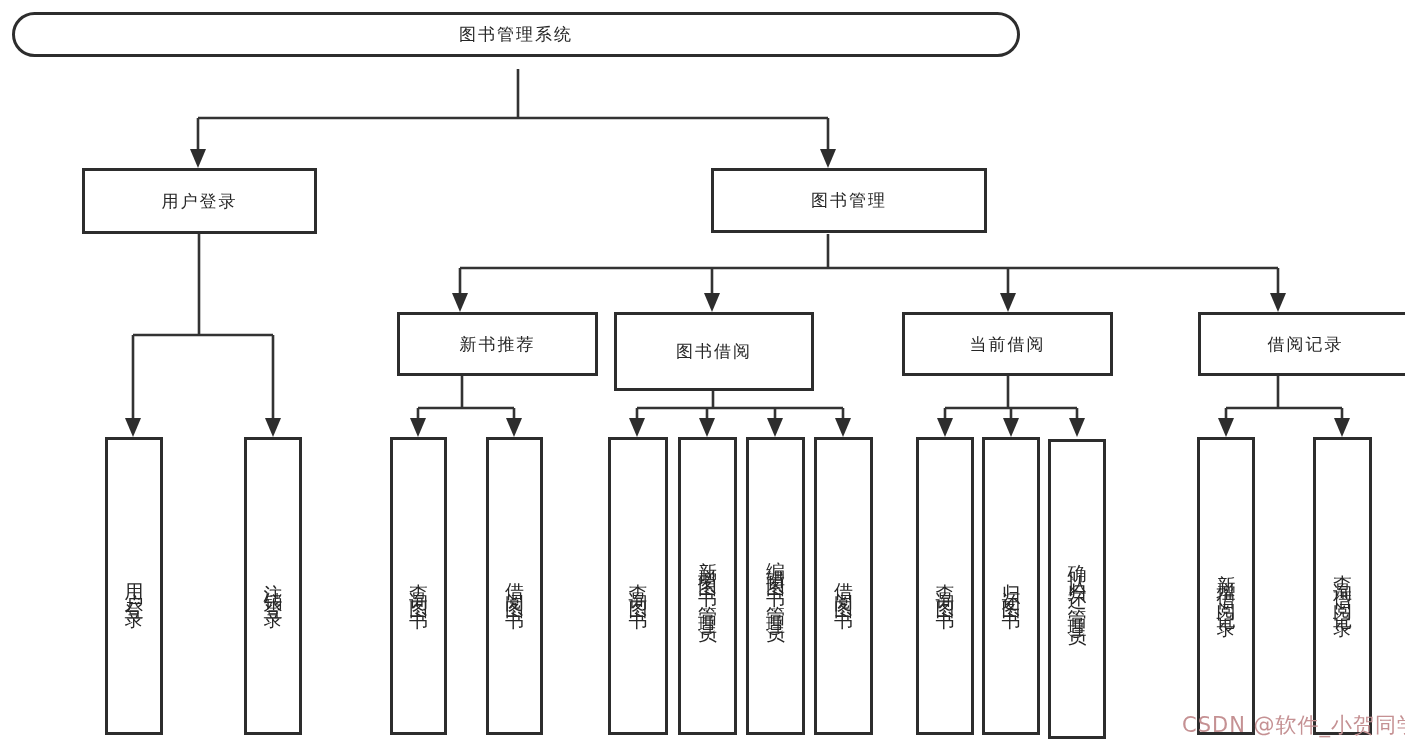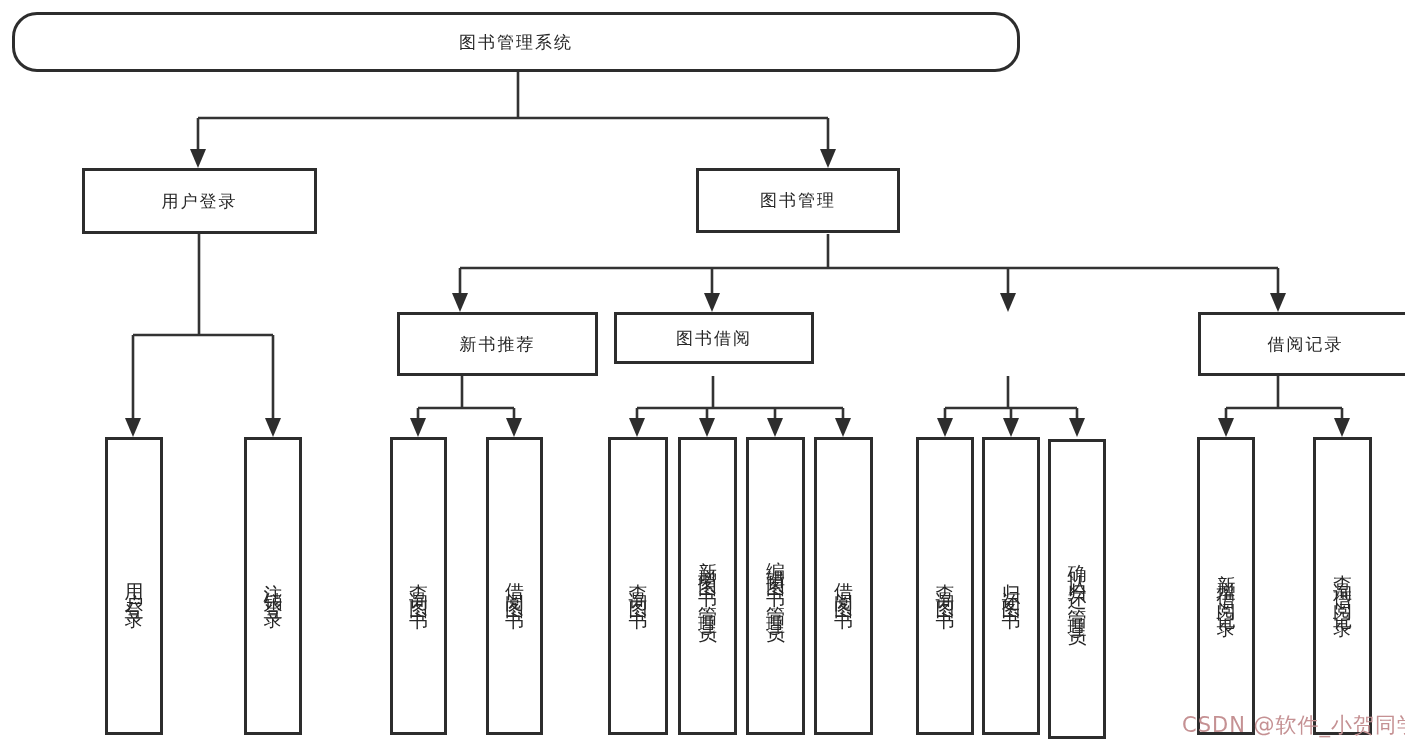--- a/index.html
+++ b/index.html
@@ -95,27 +95,28 @@
       <polygon points="767,418 783,418 775,437"></polygon>
       <polygon points="835,418 851,418 843,437"></polygon>
       <polygon points="937,418 953,418 945,437"></polygon>
       <polygon points="1003,418 1019,418 1011,437"></polygon>
       <polygon points="1069,418 1085,418 1077,437"></polygon>
       <polygon points="1218,418 1234,418 1226,437"></polygon>
       <polygon points="1334,418 1350,418 1342,437"></polygon>
     </g>
   </svg>
 
-  <div class="hbox" style="left:12px; top:12px; width:1008px; height:60px;border-radius:25px;">图书管理系统</div>
+  <div class="hbox" style="left:12px; top:12px; width:1008px; height:45px;border-radius:25px;">图书管理系统</div>
 
   <div class="hbox" style="left:82px; top:168px; width:235px; height:66px;">用户登录</div>
-  <div class="hbox" style="left:696px; top:168px; width:204px; height:65px;font-family:Liberation Serif, serif;">图书管理</div>
+  <div class="hbox" style="left:711px; top:168px; width:276px; height:65px;font-family:Liberation Serif, serif;">图书管理</div>
 
   <div class="hbox" style="left:362px; top:312px; width:201px; height:64px;margin-left:35px;">新书推荐</div>
-  <div class="hbox" style="left:614px; top:312px; width:200px; height:52px;">图书借阅</div>
+  <div class="hbox" style="left:614px; top:312px; width:200px; height:79px;">图书借阅</div>
+  <div class="hbox" style="left:902px; top:312px; width:211px; height:64px;">当前借阅</div>
   <div class="hbox" style="left:1198px; top:312px; width:215px; height:64px;">借阅记录</div>
 
   <div class="vbox" style="left:105px; top:437px; width:58px; height:298px;">
     <span class="vtext">用户登录</span>
   </div>
   <div class="vbox" style="left:244px; top:437px; width:58px; height:298px;">
     <span class="vtext">注销登录</span>
   </div>
 
   <div class="vbox" style="left:390px; top:437px; width:57px; height:298px;">

